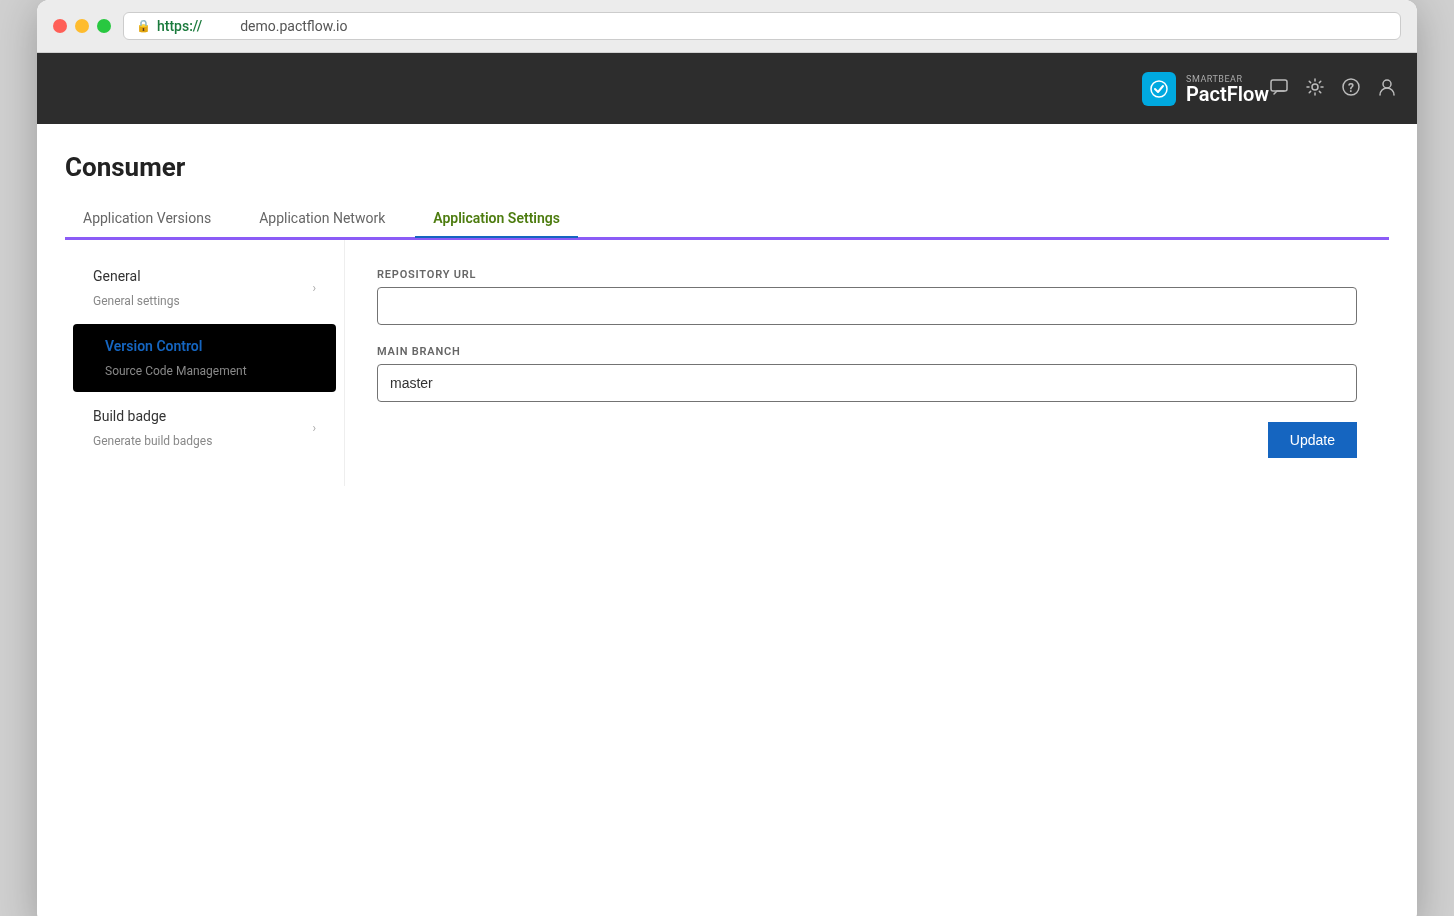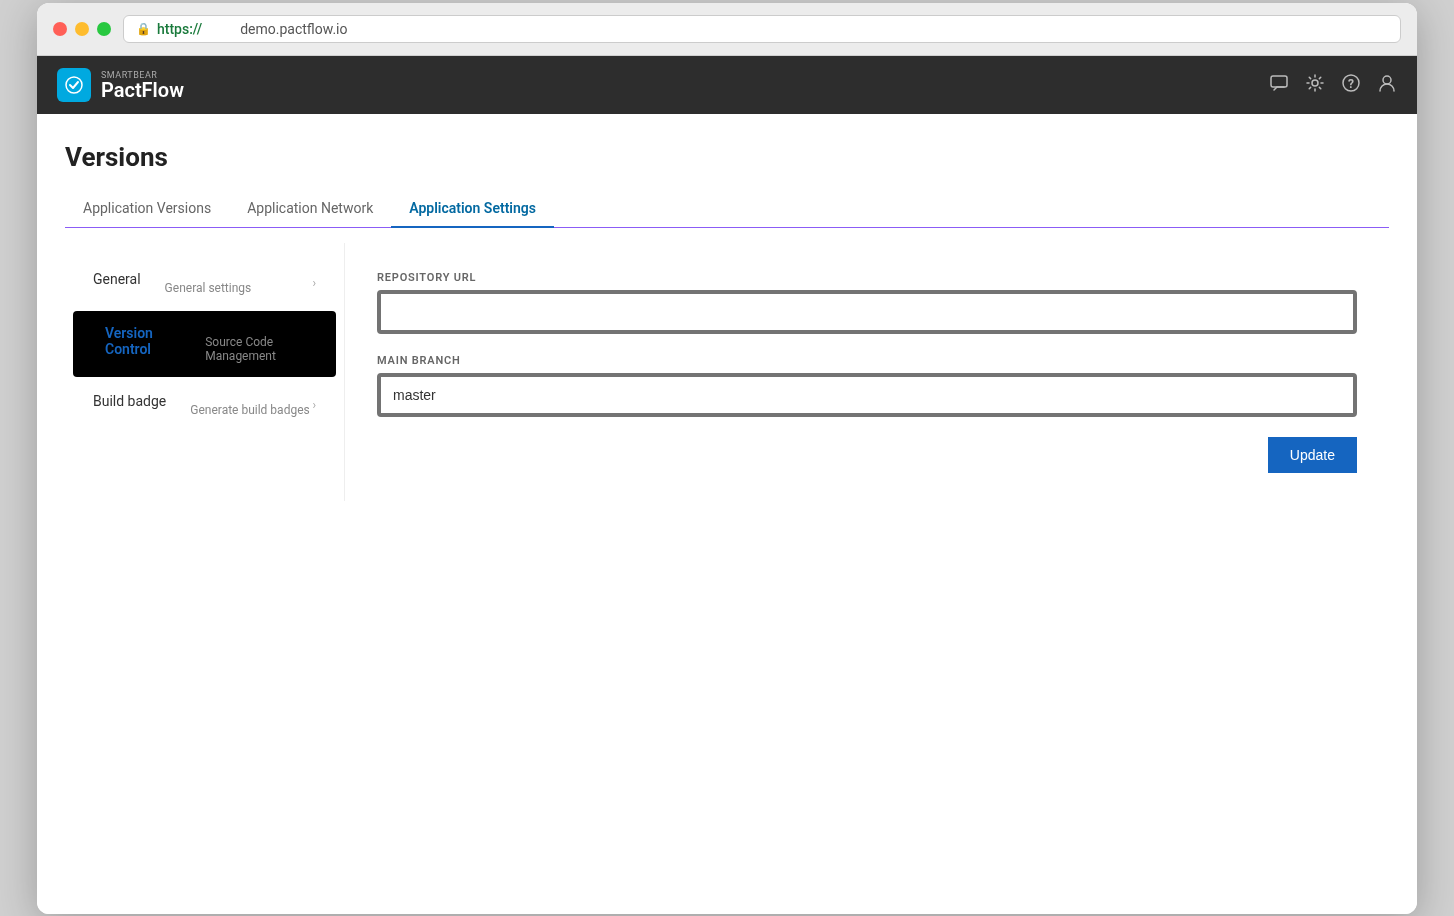--- a/index.html
+++ b/index.html
@@ -49,24 +49,24 @@
       font-size: 14px;
       color: #333;
       border: 1px solid #ccc;
     }
     .lock-icon { color: #888; font-size: 12px; }
     .url-https { color: #1a7a3c; font-weight: 500; }
     .url-rest { color: #555; margin-left: 32px; }
     
     .app-header {
       background: #2d2d2d;
-      height: 58px;
-      display: flex;
-      align-items: center;
-      justify-content: space-between;
+      height: 71px;
+      display: flex;
+      align-items: center;
+      justify-content: flex-end;
       padding: 0 20px;
     }
     .logo-area {
       display: flex;
       align-items: center;
       gap: 10px;
     }
     .logo-icon {
       width: 34px;
       height: 34px;
@@ -114,34 +114,35 @@
     }
     .page-title {
       font-size: 26px;
       font-weight: 700;
       color: #222;
       margin-bottom: 18px;
     }
     
     .tabs {
       display: flex;
-      border-bottom: 1px solid #8b5cf6;
-      margin-bottom: 15px;
+      border-bottom: 3px solid #8b5cf6;
+      margin-bottom: 0;
+      gap: 12px;
     }
     .tab {
       padding: 10px 18px;
       font-size: 14px;
       color: #666;
       cursor: pointer;
       border-bottom: 2px solid transparent;
       margin-bottom: -1px;
       text-decoration: none;
     }
     .tab.active {
-      color: #0369a1;
+      color: #4d7c0f;
       font-weight: 600;
       border-bottom: 2px solid #1565c0;
     }
     
     .main-layout {
       display: flex;
       margin-top: 0;
     }
     
     .sidebar {
@@ -158,22 +159,21 @@
       justify-content: space-between;
       border-radius: 4px;
       margin: 2px 8px;
     }
     .sidebar-item.active {
       background: #000000;
       padding-left: 32px;
     }
     .sidebar-item-content {
       display: flex;
-      flex-direction: row;
-      gap: 24px;
+      flex-direction: column;
     }
     .sidebar-item-title {
       font-size: 14px;
       color: #333;
     }
     .sidebar-item.active .sidebar-item-title {
       color: #1565c0;
       font-weight: 600;
     }
     .sidebar-item-subtitle {
@@ -204,21 +204,21 @@
       font-size: 11px;
       font-weight: 600;
       letter-spacing: 0.8px;
       text-transform: uppercase;
       color: #666;
       margin-bottom: 6px;
     }
     .form-input {
       width: 100%;
       padding: 10px 12px;
-      border: 4px solid #737373;
+      border: 1px solid #737373;
       border-radius: 4px;
       font-size: 14px;
       color: #333;
       background: #fff;
       outline: none;
     }
     .form-actions {
       display: flex;
       justify-content: flex-end;
       margin-top: 12px;
@@ -287,21 +287,21 @@
       <span class="header-icon">
         <svg width="20" height="20" viewBox="0 0 20 20" fill="none">
             <circle cx="10" cy="7" r="4" stroke="#bbb" stroke-width="1.5" fill="none"></circle>
             <path d="M3 18c0-3.866 3.134-7 7-7s7 3.134 7 7" stroke="#bbb" stroke-width="1.5" stroke-linecap="round"></path>
           </svg>
       </span>
     </div>
   </div>
 
   <div class="page-content">
-    <h1 class="page-title">Versions</h1>
+    <h1 class="page-title">Consumer</h1>
 
     <div class="tabs">
       <a class="tab">Application Versions</a>
       <a class="tab">Application Network</a>
       <a class="tab active">Application Settings</a>
     </div>
 
     <div class="main-layout">
 
       <div class="sidebar">

